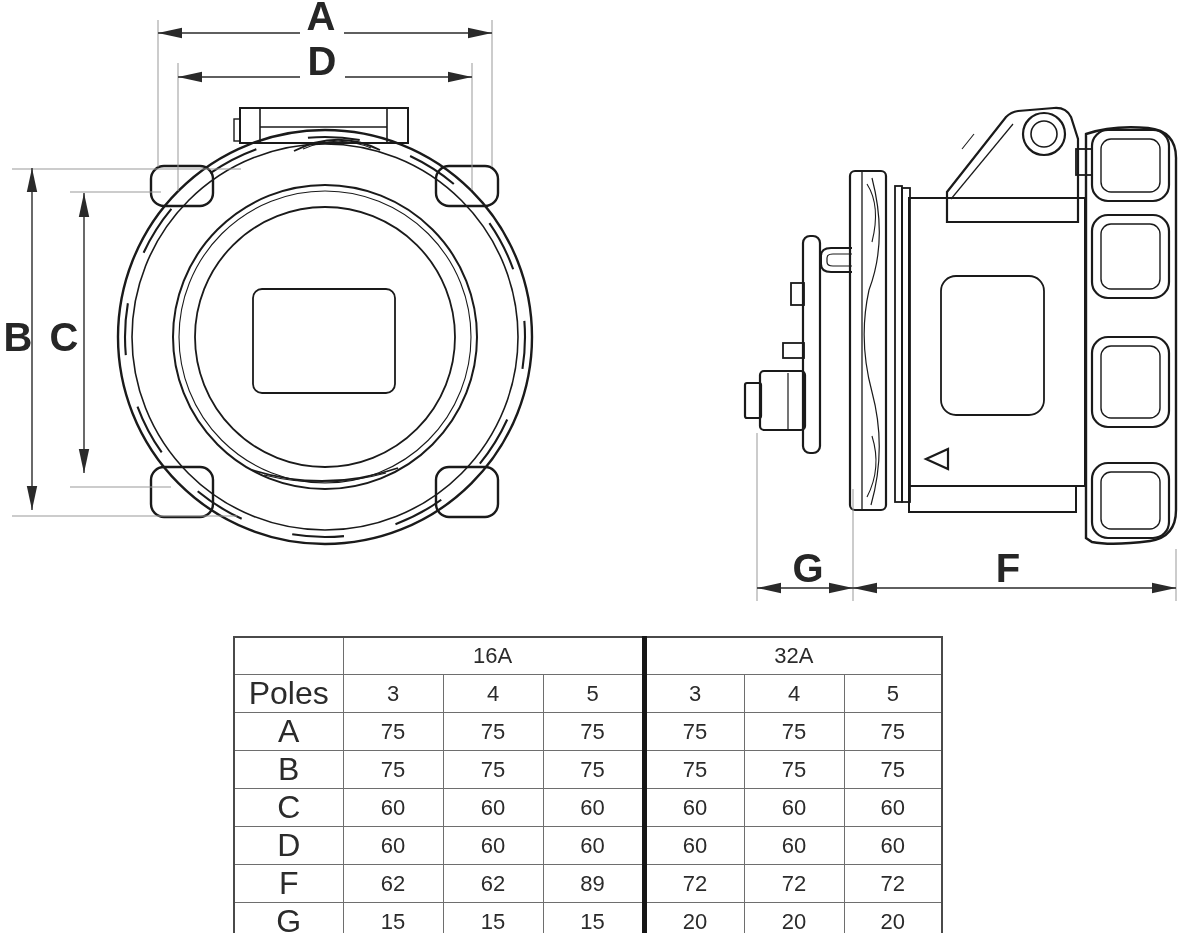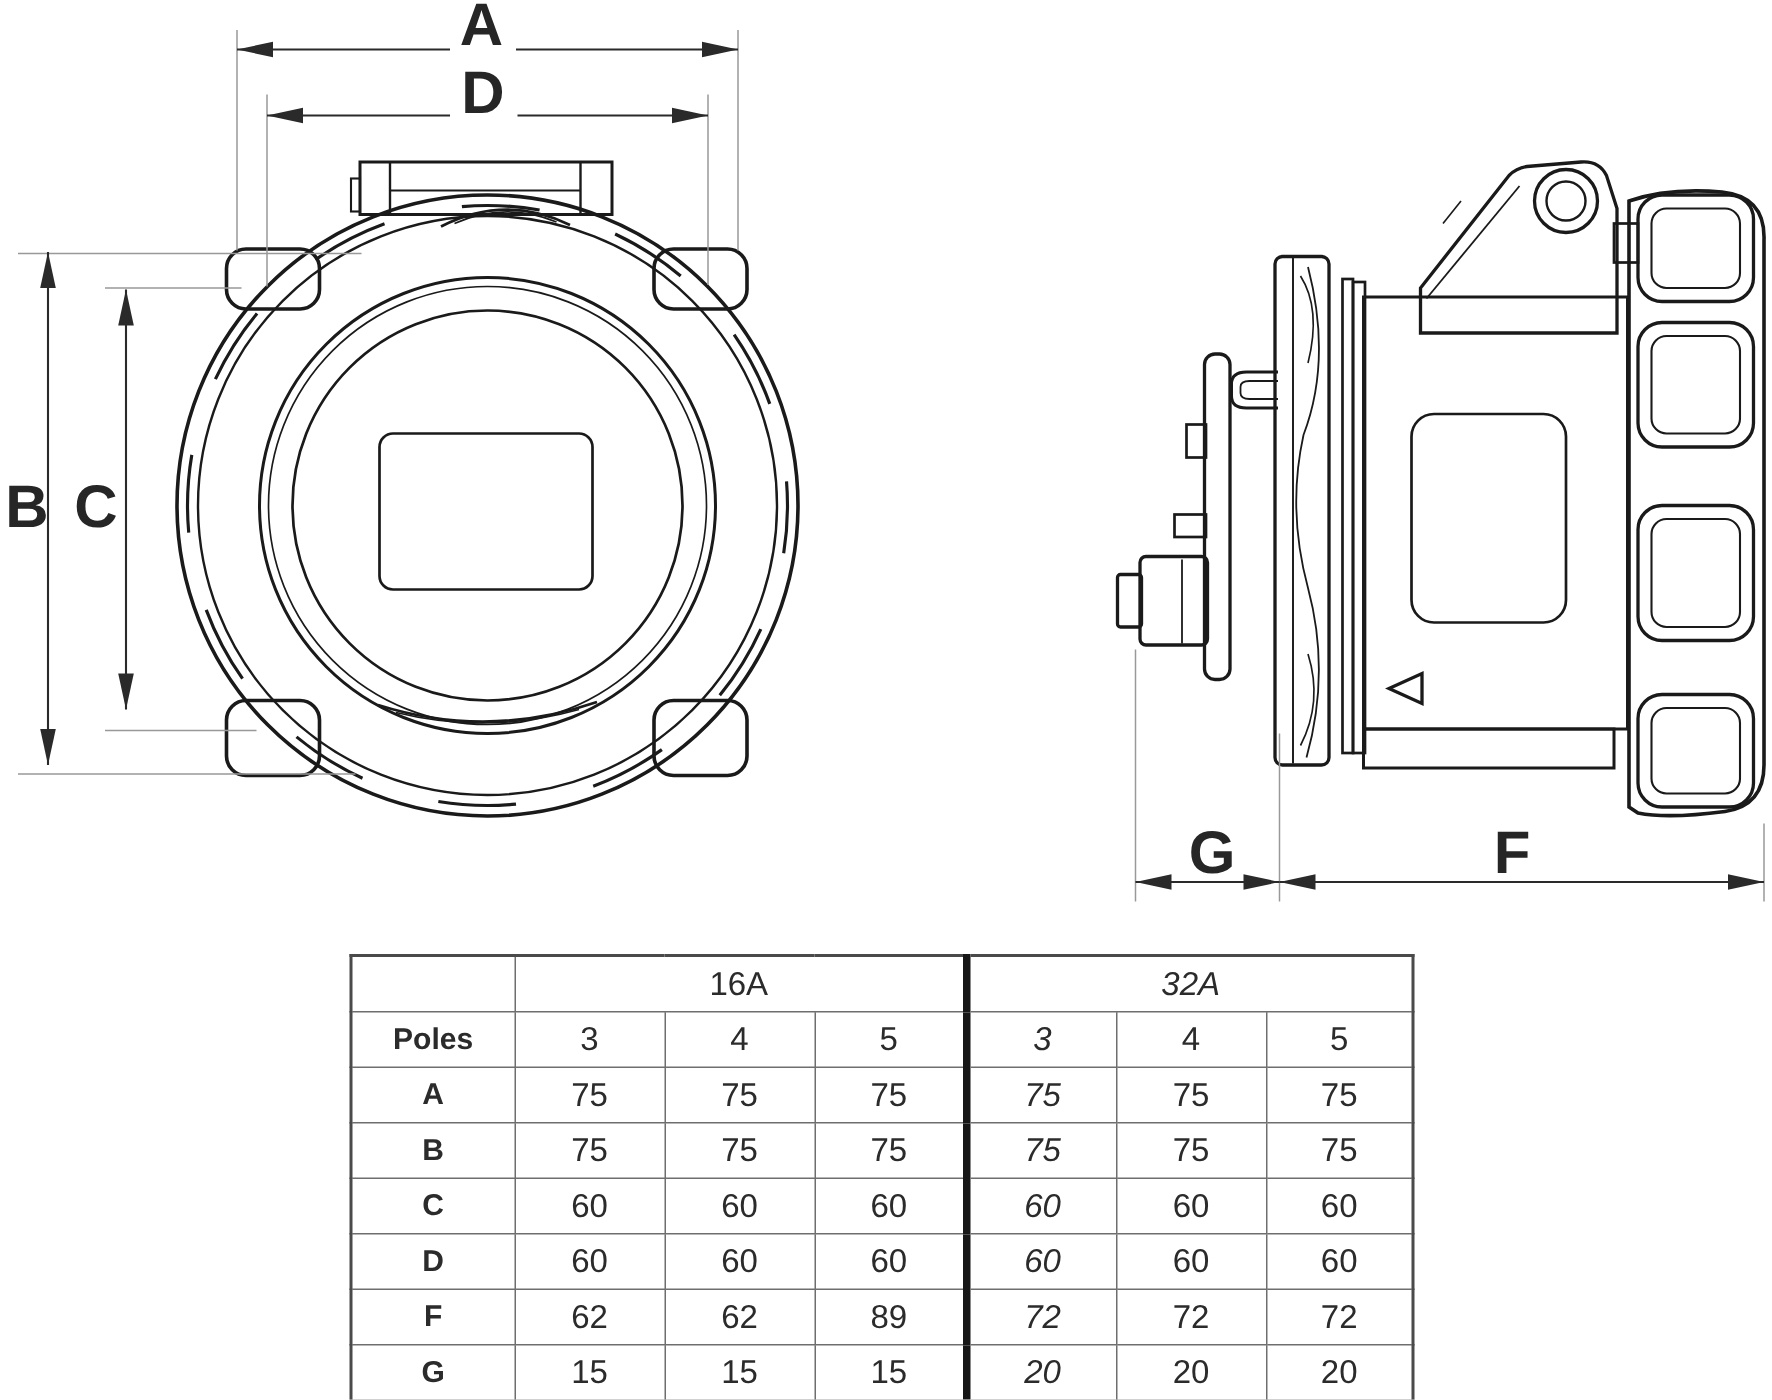--- a/index.html
+++ b/index.html
@@ -17,23 +17,23 @@
   .dim-table{
     position:absolute;left:233px;top:636px;
     border-collapse:collapse;table-layout:fixed;width:708px;
     font-family:"Liberation Sans",sans-serif;color:#2b2b2b;
   }
   .dim-table td,.dim-table th{
     border:1px solid #6e6e6e;text-align:center;vertical-align:middle;
     height:36px;padding:0;font-size:22px;font-weight:normal;overflow:hidden;
   }
   .dim-table{border:2px solid #4a4a4a;}
-  .dim-table .rowlab{font-weight:bold;font-size:20px;}
+  .dim-table .rowlab{font-weight:normal;font-size:32px;}
   .dim-table .grp{font-weight:normal;}
-  .dim-table .divl{border-left:5px solid #161616;font-style:italic;}
+  .dim-table .divl{border-left:5px solid #161616;}
 </style>
 </head>
 <body>
 
 <svg width="1181" height="620" viewBox="0 0 1181 620">
 
   <g>
 
     <rect x="151" y="166" width="62" height="40" rx="13" class="ln" stroke-width="2.4"></rect>
     <rect x="436" y="166" width="62" height="40" rx="13" class="ln" stroke-width="2.4"></rect>

